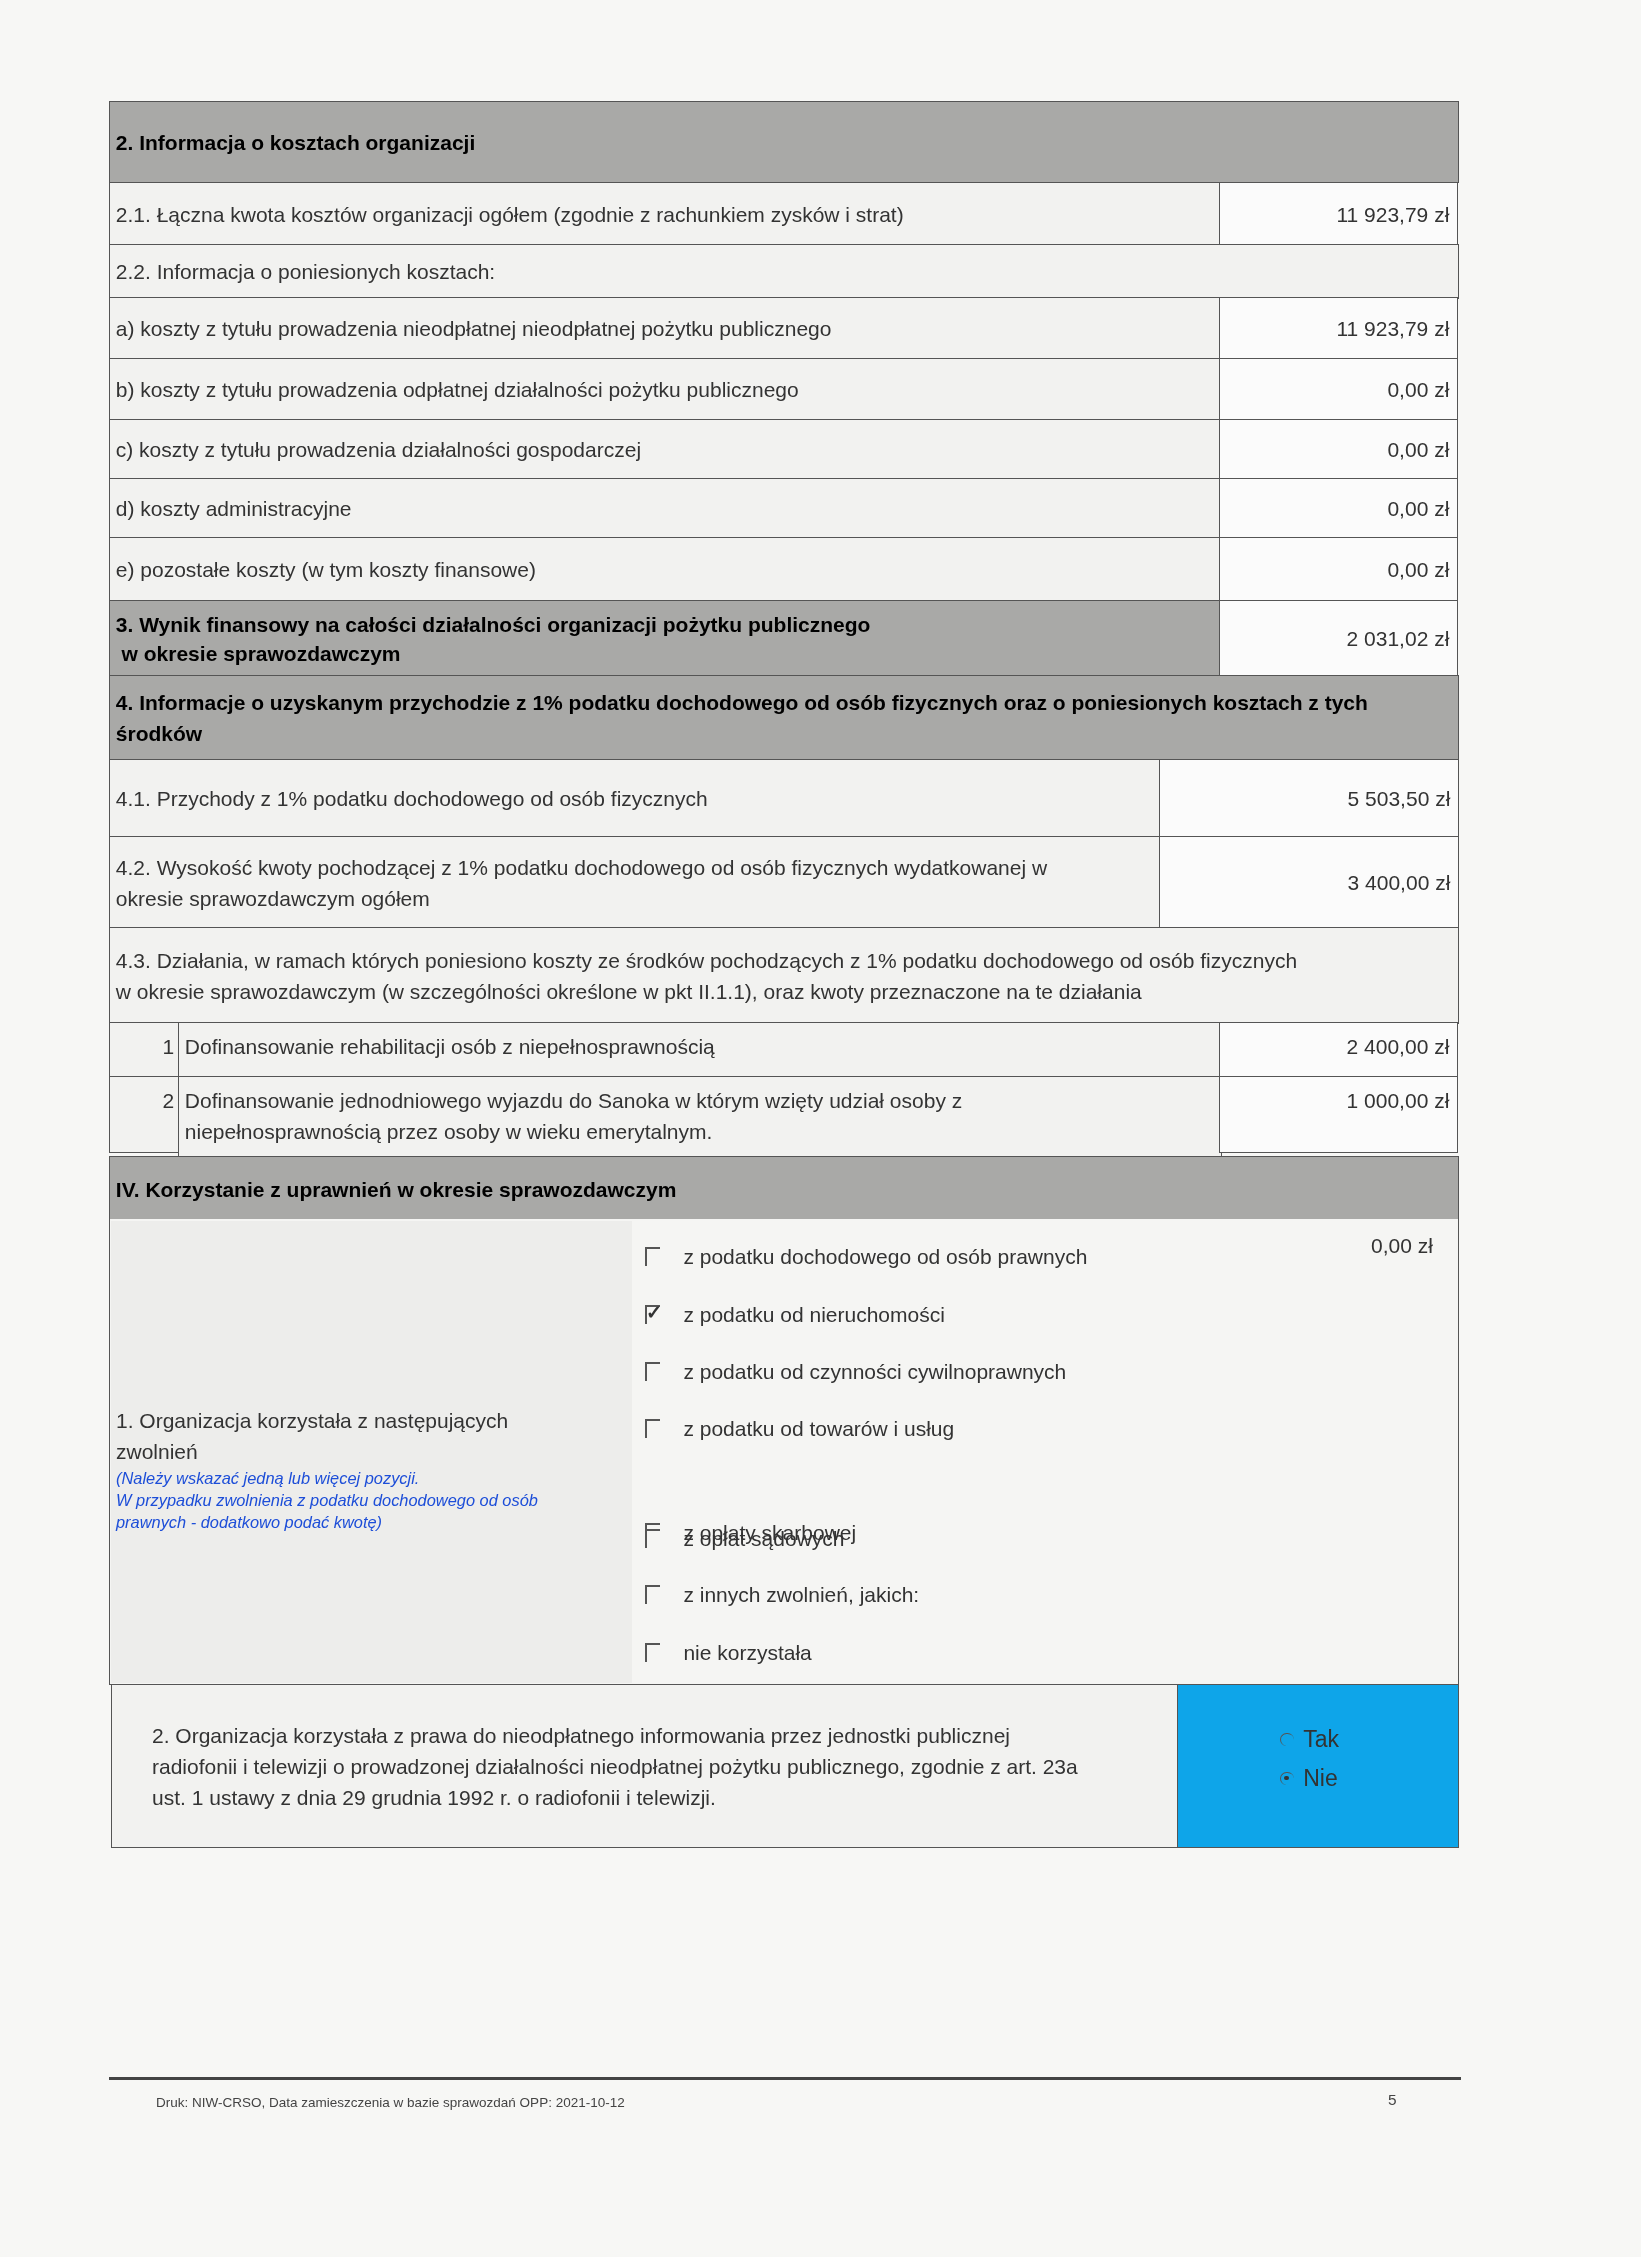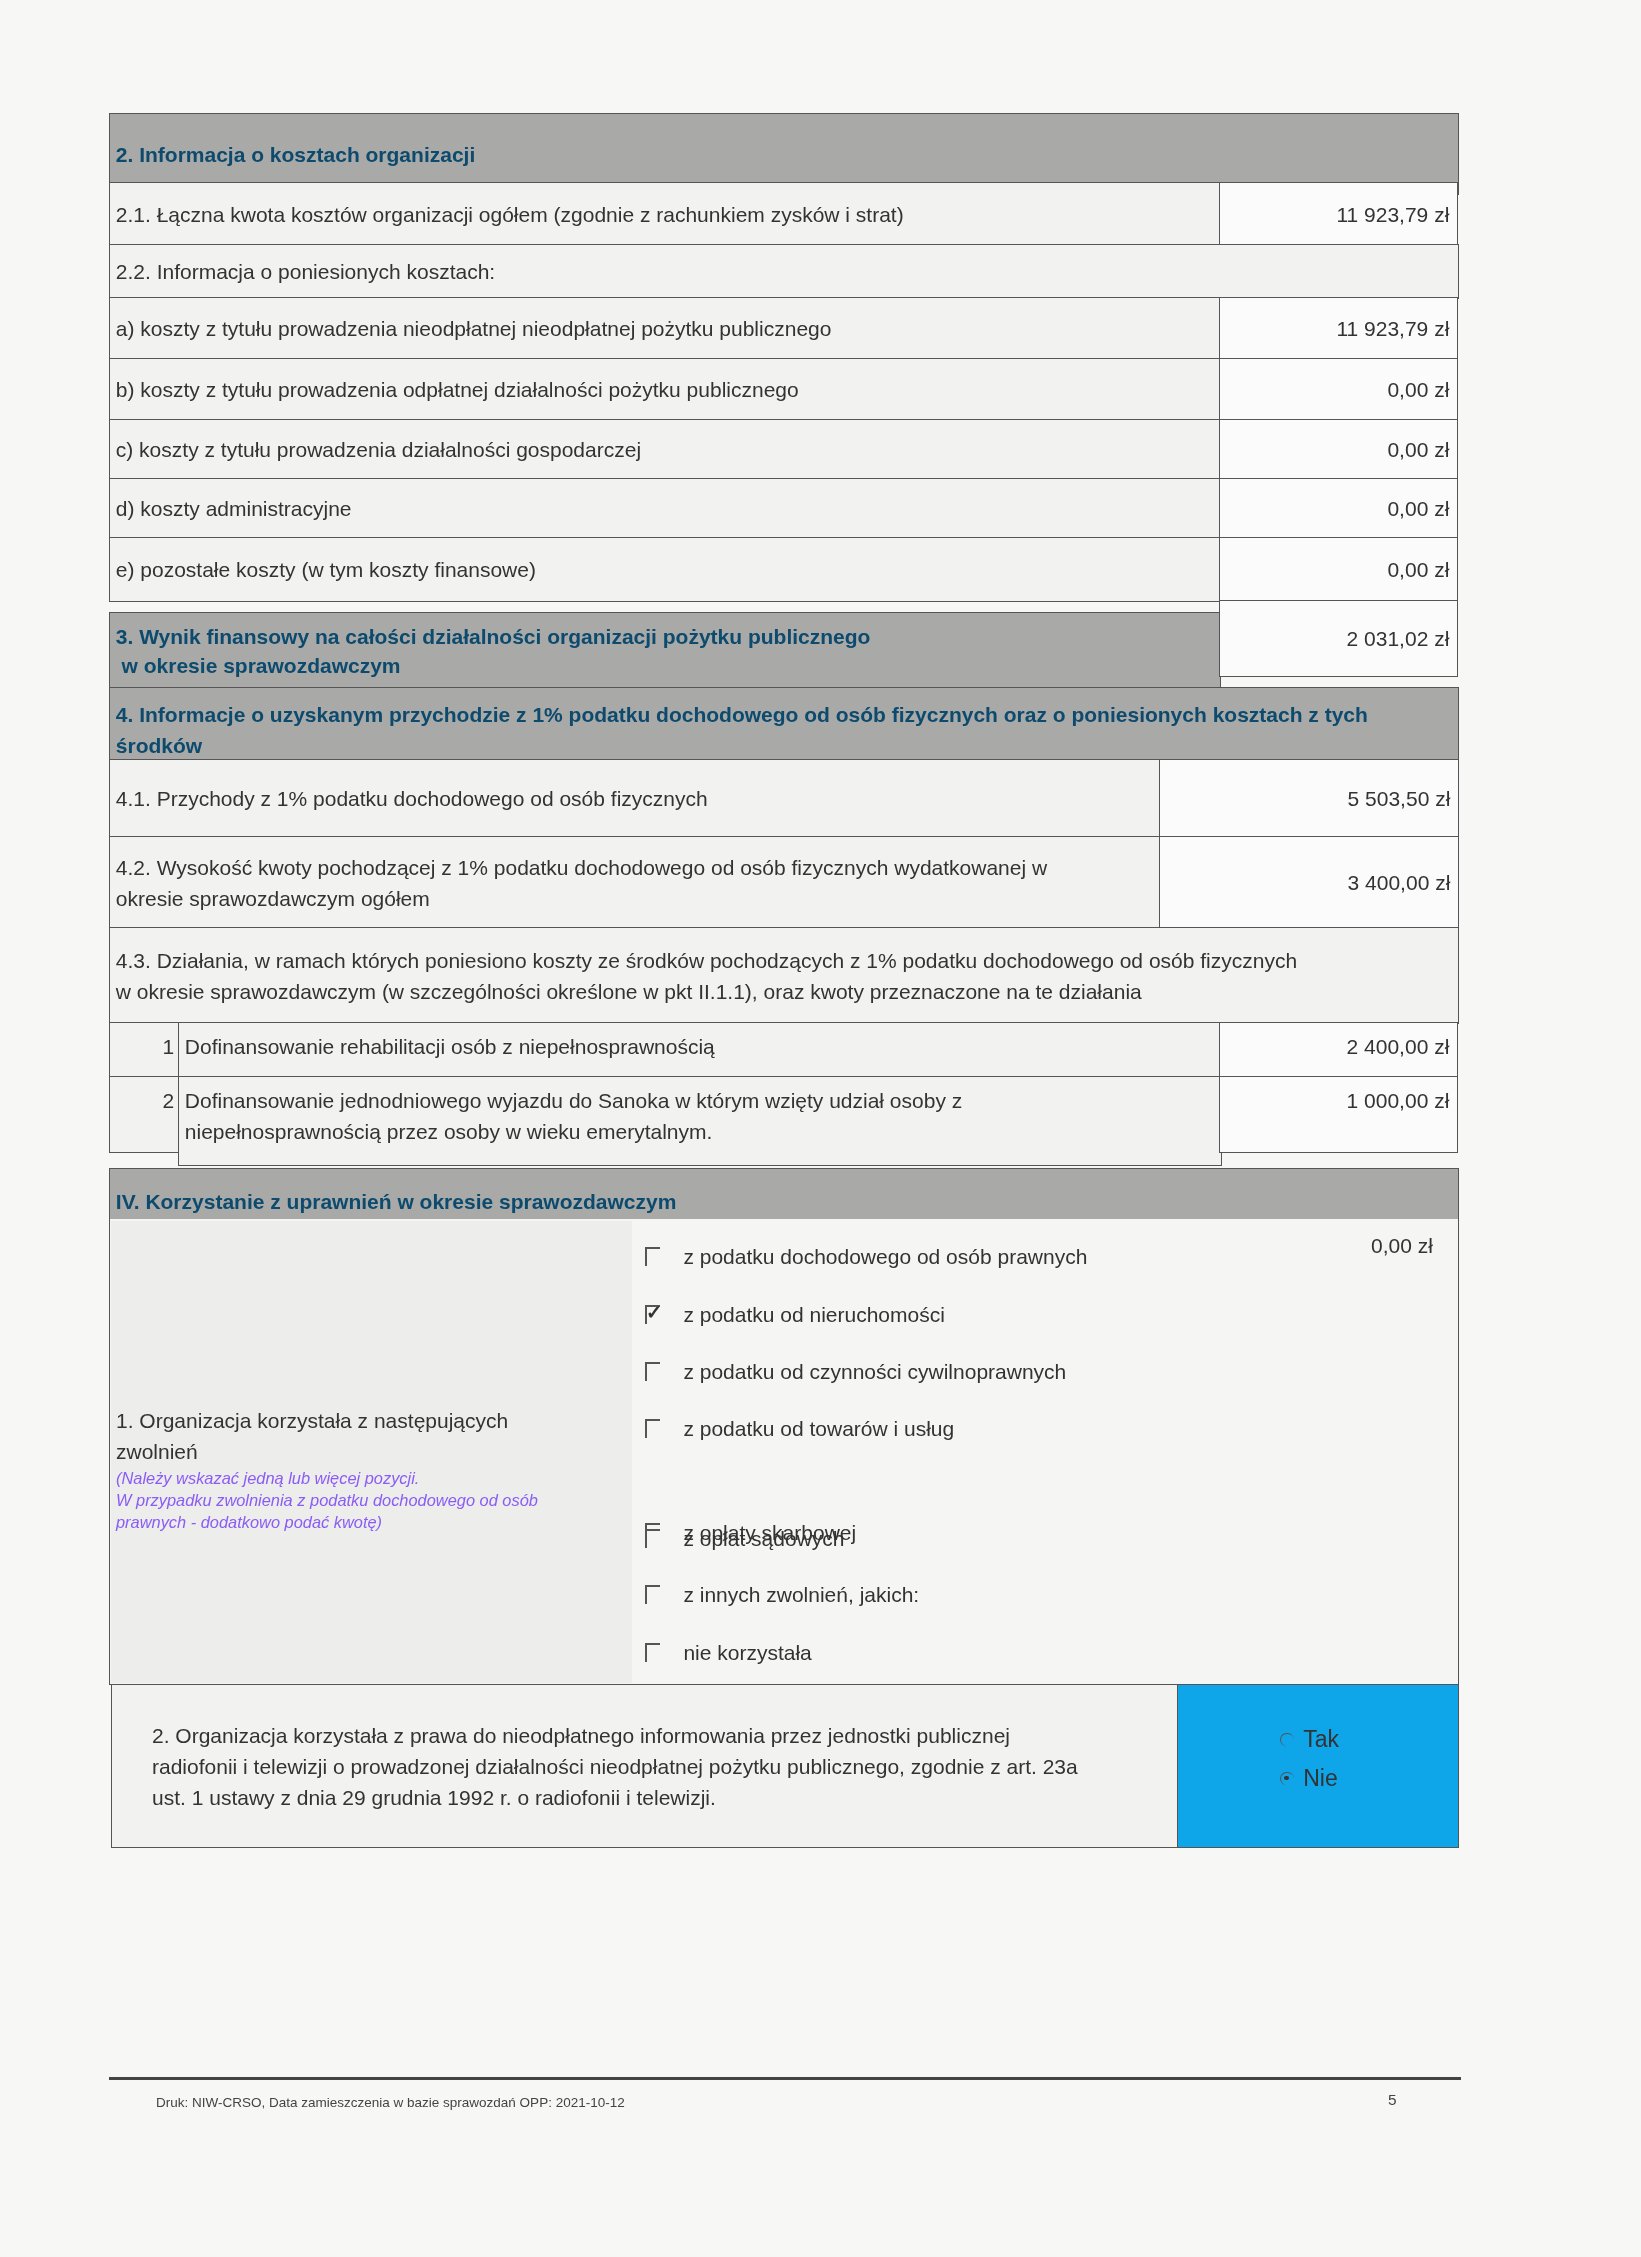--- a/index.html
+++ b/index.html
@@ -10,25 +10,25 @@
   }
   .page { position: absolute; left: 0; top: 0; width: 1641px; height: 2257px; }
   .abs { position: absolute; box-sizing: border-box; }
   .cell {
     position: absolute; box-sizing: border-box;
     border: 1.9px solid #555; background: #efefed;
     font-size: 21px; line-height: 31px; padding: 0 5.8px;
     display: flex; align-items: center;
   }
   .cell.white { background: #fbfbfb; justify-content: flex-end; padding-right: 7.7px; }
-  .cell.hdr { background: #a9a9a7; font-weight: bold; color: #0c4a6e; margin-top: 12px; }
+  .cell.hdr { background: #a9a9a7; font-weight: bold; color: #000000; }
   .cell.light { background: #f2f2f0; }
   .cell.top { align-items: flex-start; padding-top: 7.7px; }
   .val { white-space: nowrap; }
-  .note { font-style: italic; font-size: 16.4px; line-height: 22px; color: #8b5cf6; }
+  .note { font-style: italic; font-size: 16.4px; line-height: 22px; color: #1d4ed8; }
   .opt { position: absolute; left: 645px; font-size: 21px; display: flex; align-items: center; height: 31px; }
   .cb { width: 15.4px; height: 19.3px; border-left: 2.9px solid #555; border-top: 2.9px solid #555; margin-right: 23px; position: relative; box-sizing: border-box; }
   .cb.checked::after { content: "✓"; position: absolute; left: -1px; top: -5.8px; font-size: 19.3px; font-weight: bold; color: #333; }
   .radio { display: flex; align-items: center; font-size: 23px; height: 39px; }
   .rdot { width: 13.5px; height: 13.5px; border-radius: 50%; border-left: 1.9px solid #555; border-top: 1.9px solid #555; margin-right: 9.7px; position: relative; box-sizing: border-box; }
   .rdot.sel::after { content: ""; position: absolute; left: 2.9px; top: 2.9px; width: 4.8px; height: 4.8px; border-radius: 50%; background: #333; }
   .footer-line { position: absolute; left: 109px; top: 2077px; width: 1352px; height: 2.9px; background: #444; }
   .footer-text { position: absolute; left: 156px; top: 2095px; font-size: 13.5px; color: #444; }
   .page-num { position: absolute; left: 1388px; top: 2091px; font-size: 15.4px; color: #444; }
 </style>

